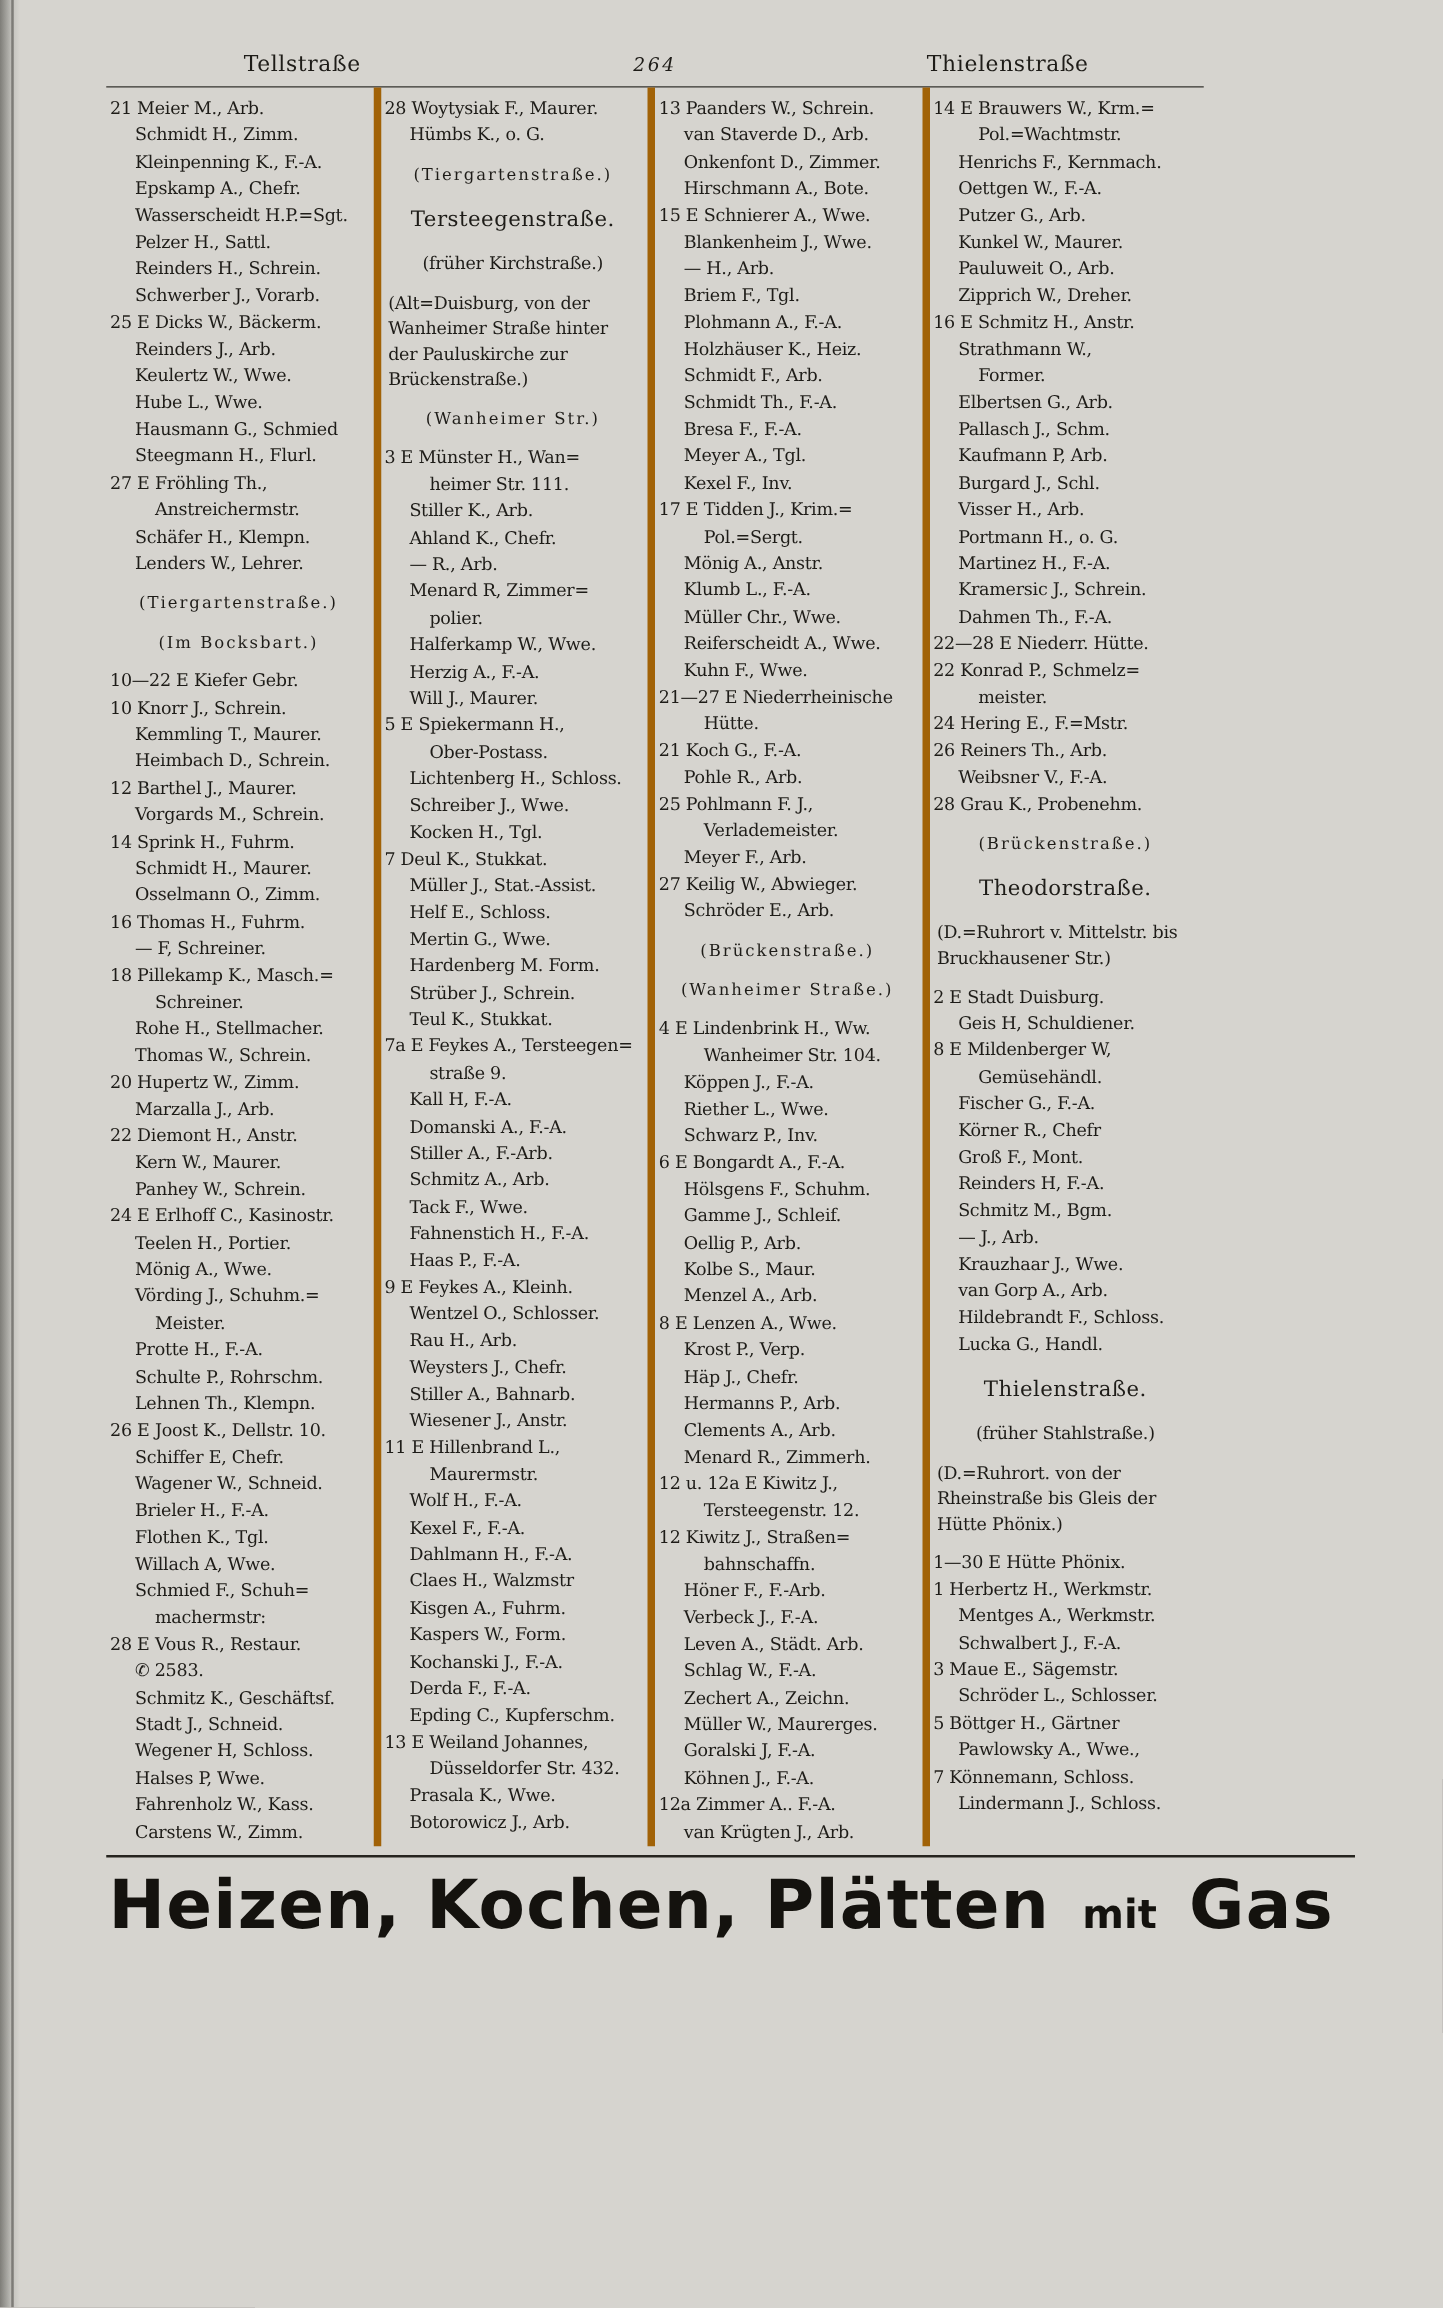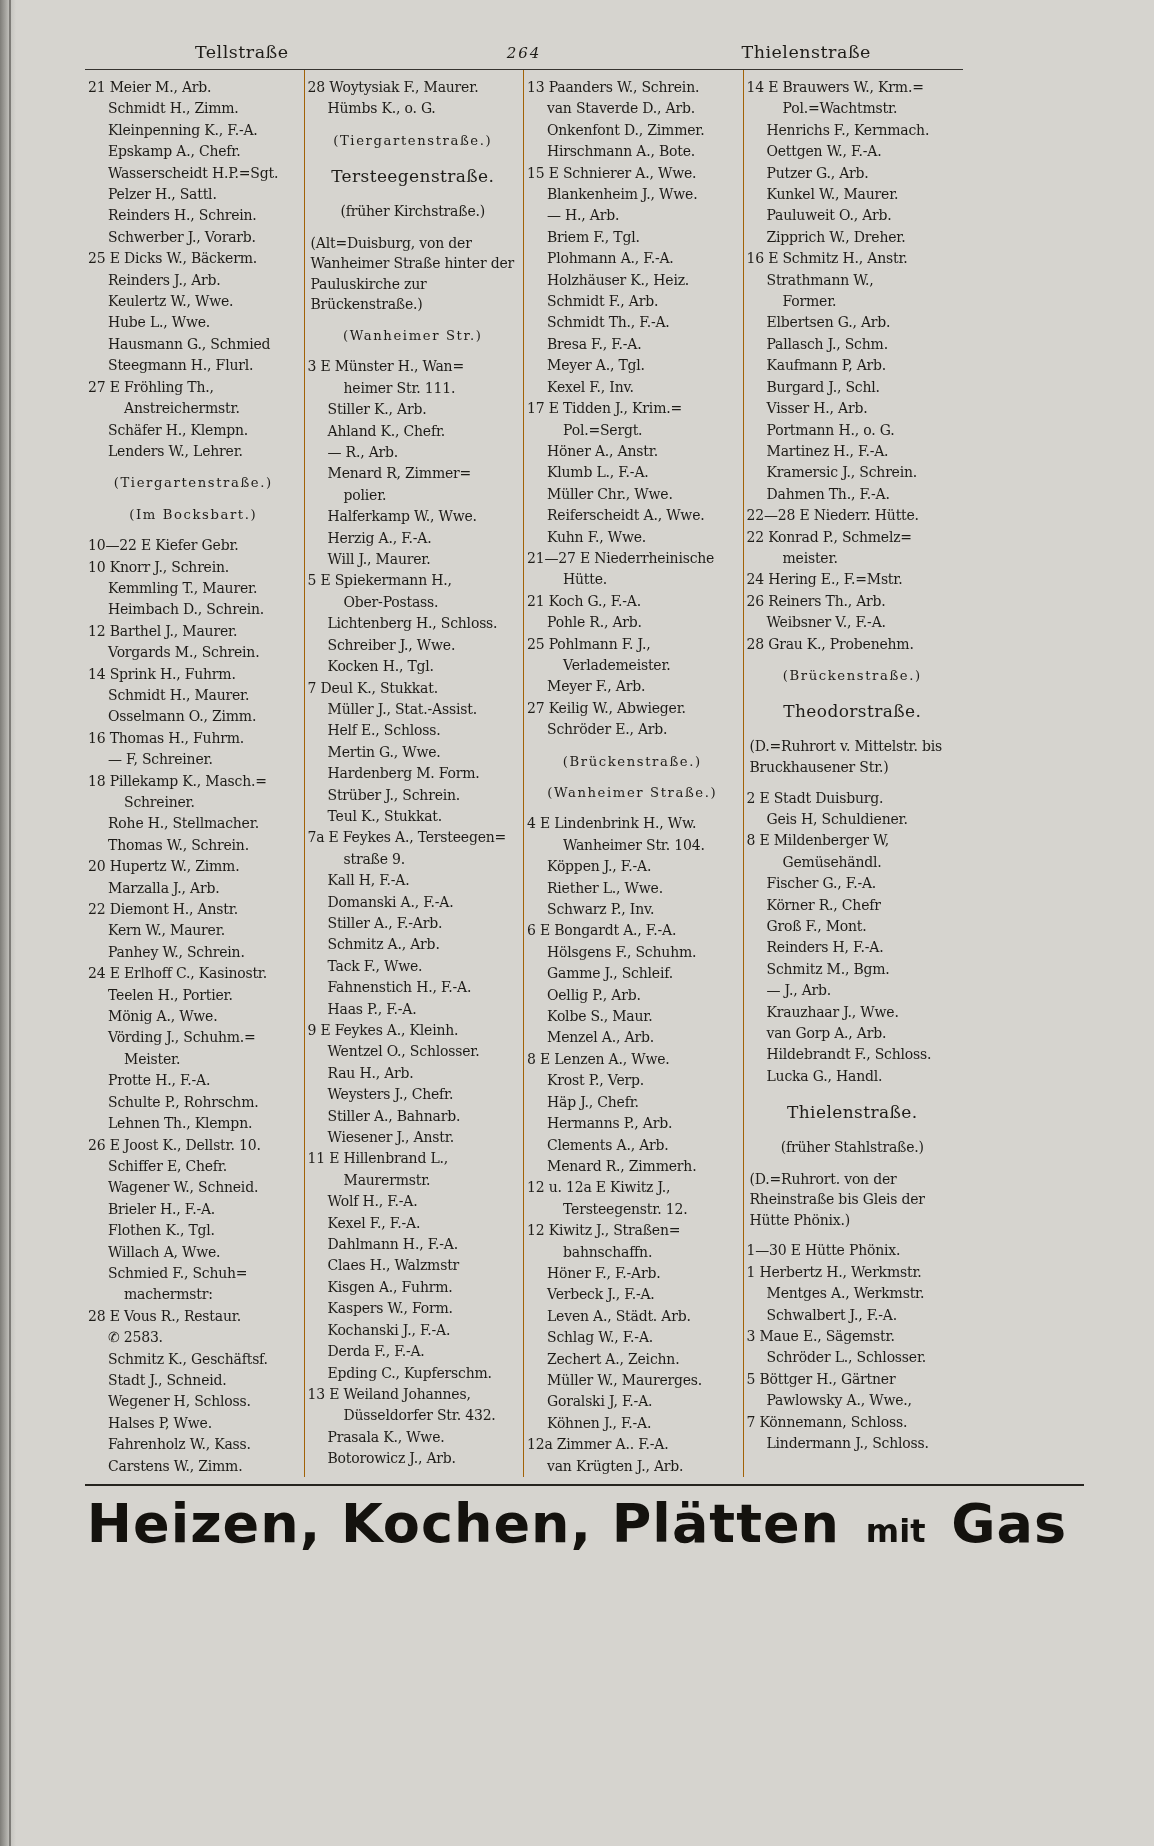--- a/index.html
+++ b/index.html
@@ -27,21 +27,21 @@
     display:grid; grid-template-columns:1fr .8fr 1fr;
     align-items:baseline; text-align:center;
     font-size:17.5px; letter-spacing:.5px;
   }
   .page-num { font-style:italic; font-size:15px; letter-spacing:2px; }
   .header-rule { border-top:1.6px solid #35332f; margin-top:7px; }
   .columns { display:flex; align-items:stretch; }
   .col {
     width:25%; box-sizing:border-box;
     padding:7px 5px 0 3px;
-    border-right:1px solid #a16207;
+    border-right:6px solid #a16207;
   }
   .col:last-child { border-right:none; }
   .line {
     font-size:14px; line-height:21.4px;
     letter-spacing:-0.2px; white-space:nowrap; overflow:visible;
   }
   .num  { padding-left:28px; text-indent:-28px; }
   .ind  { padding-left:20px; }
   .ind2 { padding-left:36px; }
   .note   { text-align:center; padding-left:0; }
@@ -227,21 +227,21 @@
           <div class="line ind">Briem F., Tgl.</div>
           <div class="line ind">Plohmann A., F.-A.</div>
           <div class="line ind">Holzhäuser K., Heiz.</div>
           <div class="line ind">Schmidt F., Arb.</div>
           <div class="line ind">Schmidt Th., F.-A.</div>
           <div class="line ind">Bresa F., F.-A.</div>
           <div class="line ind">Meyer A., Tgl.</div>
           <div class="line ind">Kexel F., Inv.</div>
           <div class="line num">17 E Tidden J., Krim.=</div>
           <div class="line ind2">Pol.=Sergt.</div>
-          <div class="line ind">Höner A., Anstr.</div>
+          <div class="line ind">Mönig A., Anstr.</div>
           <div class="line ind">Klumb L., F.-A.</div>
           <div class="line ind">Müller Chr., Wwe.</div>
           <div class="line ind">Reiferscheidt A., Wwe.</div>
           <div class="line ind">Kuhn F., Wwe.</div>
           <div class="line num">21—27 E Niederrheinische</div>
           <div class="line ind2">Hütte.</div>
           <div class="line num">21 Koch G., F.-A.</div>
           <div class="line ind">Pohle R., Arb.</div>
           <div class="line num">25 Pohlmann F. J.,</div>
           <div class="line ind2">Verlademeister.</div>

